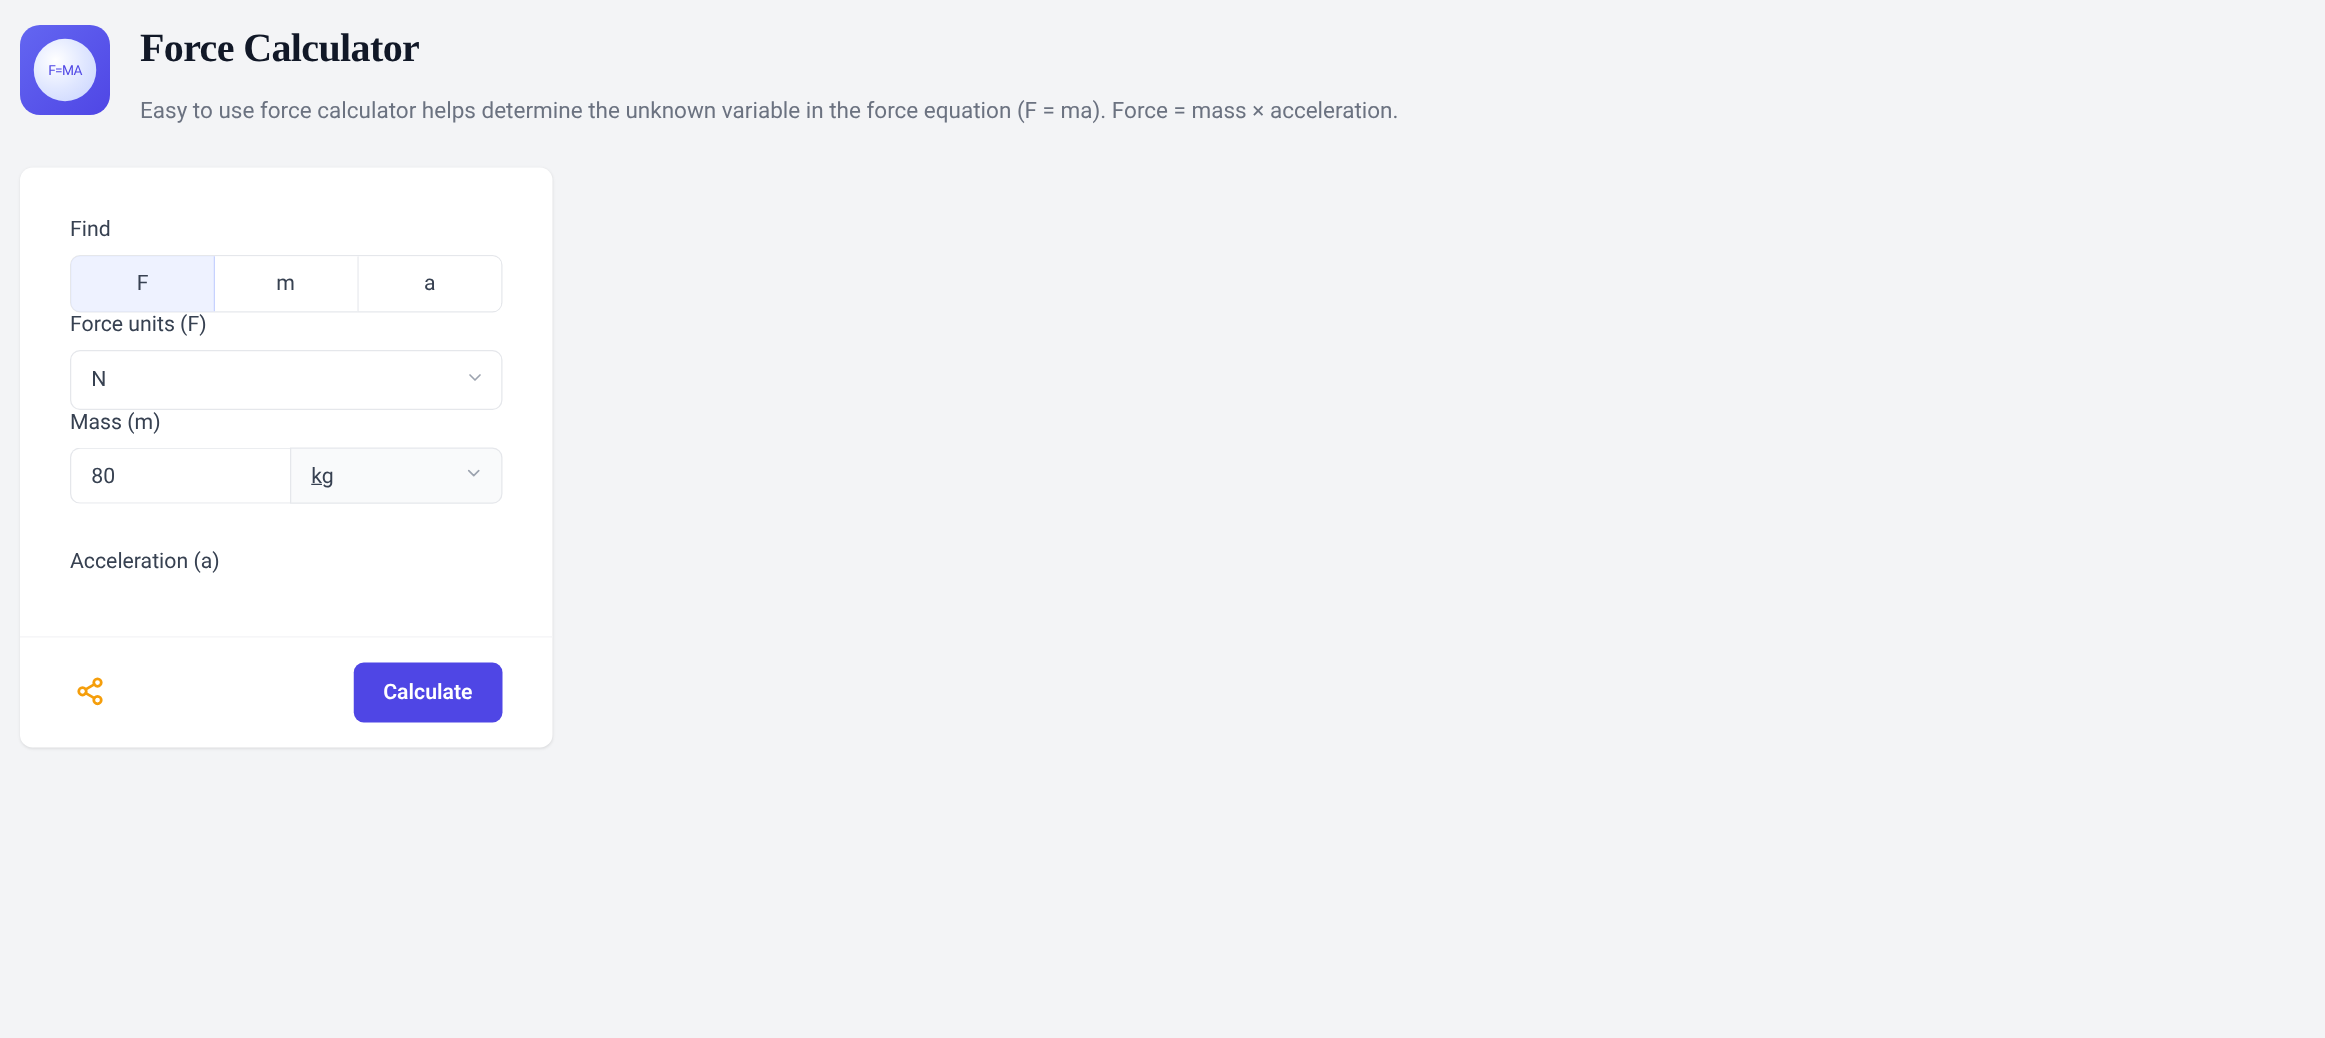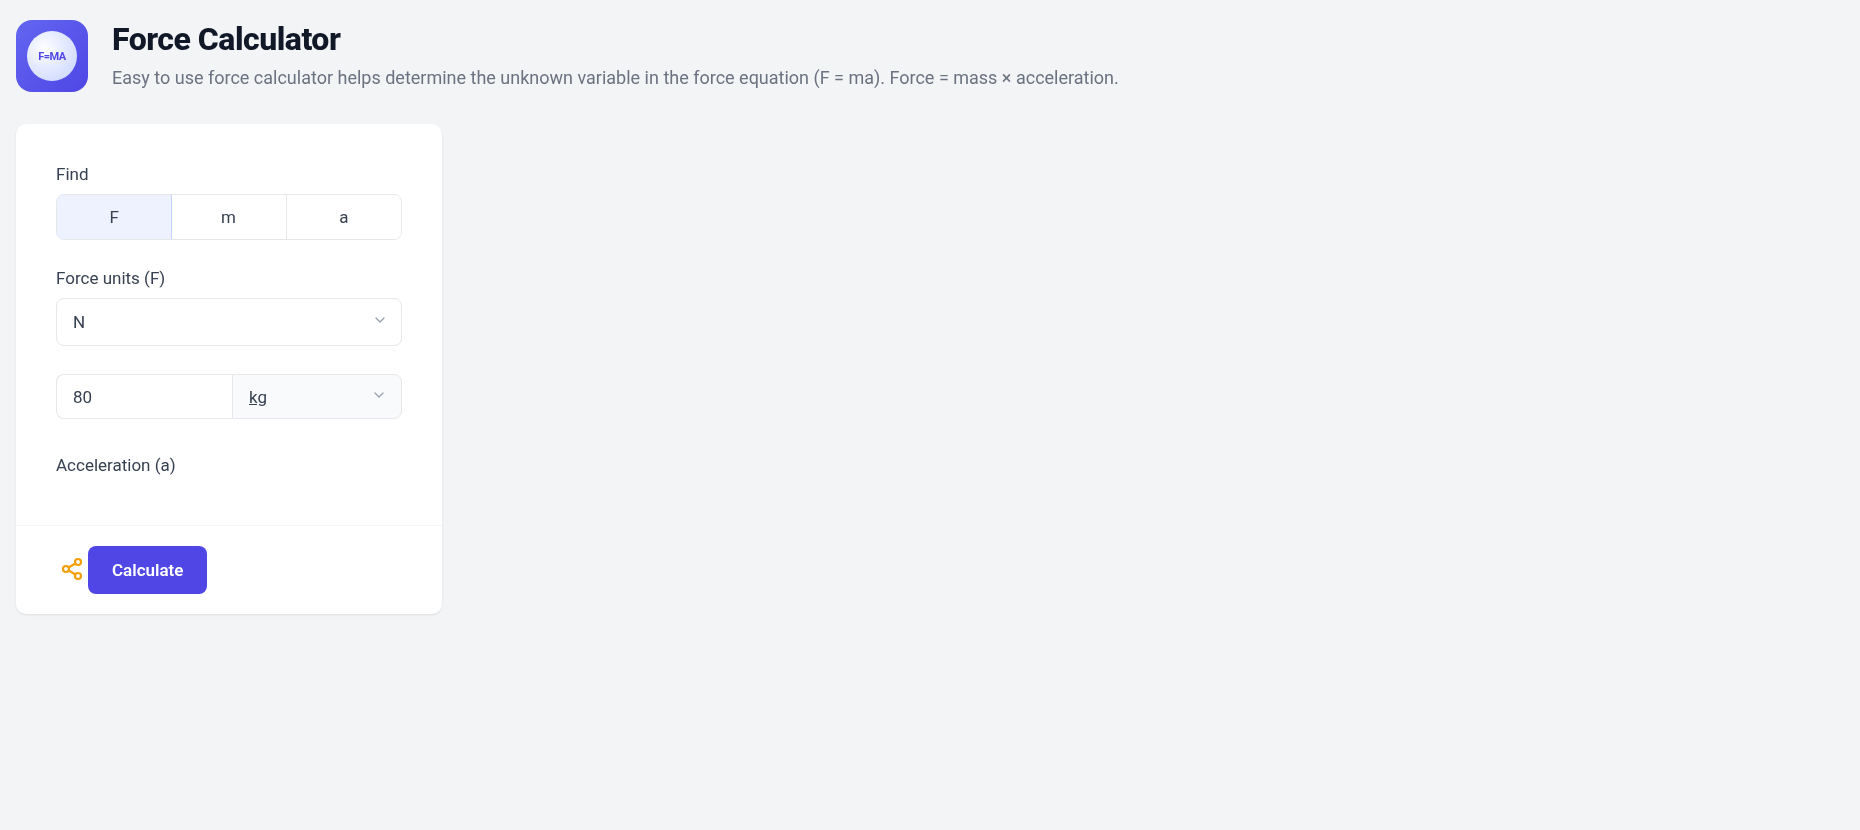--- a/index.html
+++ b/index.html
@@ -28,30 +28,31 @@
   }
   .logo-circle {
     width: 50px;
     height: 50px;
     border-radius: 50%;
     background: radial-gradient(circle at 35% 35%, #ffffff 0%, #e0e7ff 50%, #c7d2fe 100%);
     display: flex;
     align-items: center;
     justify-content: center;
     font-size: 11px;
-    font-weight: 700;
+    font-weight: 400;
     color: #4f46e5;
     letter-spacing: -0.5px;
   }
   .title-block h1 {
     font-size: 32px;
     font-weight: 800;
     color: #111827;
-    margin-bottom: 6px;
+    margin-bottom: 18px;
     letter-spacing: -0.5px;
+    font-family: Liberation Serif, serif;
   }
   .title-block p {
     font-size: 18px;
     color: #6b7280;
     line-height: 1.5;
   }
   .content {
     display: flex;
     gap: 32px;
     align-items: flex-start;
@@ -59,21 +60,21 @@
   .card {
     background: #ffffff;
     border-radius: 10px;
     box-shadow: 0 1px 3px rgba(0,0,0,0.06), 0 1px 2px rgba(0,0,0,0.04);
     width: 426px;
     flex-shrink: 0;
   }
   .card-body {
     padding: 40px;
   }
-  .field { margin-bottom: 28px; }
+  .field { }
   .field:last-child { margin-bottom: 0; margin-top: 36px; }
   .field-label {
     font-size: 17px;
     color: #374151;
     margin-bottom: 10px;
     display: block;
   }
   .segmented {
     display: flex;
     border: 1px solid #e5e7eb;
@@ -152,21 +153,21 @@
     align-items: center;
     position: relative;
     cursor: pointer;
     text-decoration: underline;
   }
   .card-footer {
     border-top: 1px solid #f3f4f6;
     padding: 20px 40px;
     display: flex;
     align-items: center;
-    justify-content: flex-start;
+    justify-content: space-between;
   }
   .share-btn {
     background: none;
     border: none;
     cursor: pointer;
     color: #f59e0b;
     padding: 4px;
   }
   .calc-btn {
     background: #4f46e5;
@@ -235,20 +236,21 @@
           </div>
           <span class="chevron">
             <svg width="16" height="16" viewBox="0 0 24 24" fill="none" stroke="currentColor" stroke-width="2" stroke-linecap="round" stroke-linejoin="round">
                 <polyline points="6 9 12 15 18 9"></polyline>
               </svg>
           </span>
         </div>
       </div>
 
       <div class="field">
+        <label class="field-label">Mass (m)</label>
         <div class="input-group">
           <input type="text" value="80" style="">
           <div class="unit-select">
             <span>kg</span>
             <span class="chevron">
               <svg width="16" height="16" viewBox="0 0 24 24" fill="none" stroke="currentColor" stroke-width="2" stroke-linecap="round" stroke-linejoin="round">
                   <polyline points="6 9 12 15 18 9"></polyline>
                 </svg>
             </span>
           </div>

